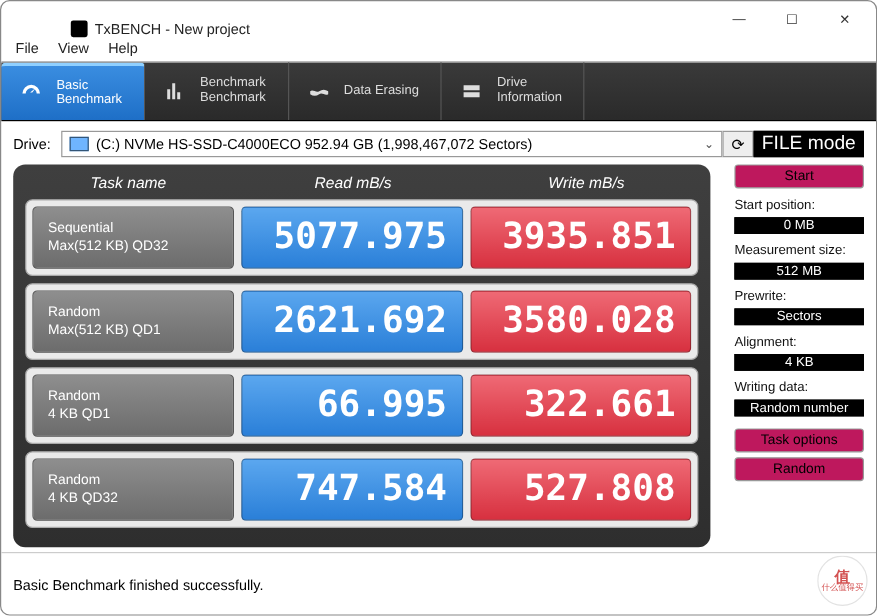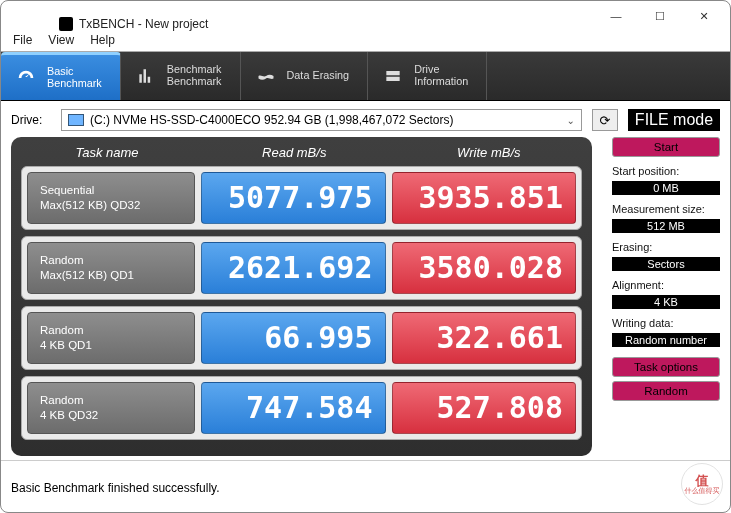--- a/index.html
+++ b/index.html
@@ -9,21 +9,21 @@
 .titlebar .spacer { flex: 1; }
 .win-btn { width: 44px; height: 30px; display: flex; align-items: center; justify-content: center; font-size: 11px; color: #333; }
 .menubar { display: flex; gap: 16px; padding: 2px 12px 4px; font-size: 12px; color: #222; align-items: center; }
 .tabrow { display: flex; background: linear-gradient(#3a3a3a,#2a2a2a); height: 50px; border-top: 1px solid #aaa; border-bottom: 1px solid #000; }
 .tab { flex: 0 0 auto; padding: 0 18px 0 14px; display: flex; align-items: center; gap: 10px; color: #ddd; font-size: 13px; border-right: 1px solid #555; position: relative; }
 .tab.active { background: linear-gradient(#3a8de0,#1e6fc7); color: #fff; border-top: 3px solid #8fd0ff; border-radius: 4px 4px 0 0; justify-content: center; }
 .tab .ticon { width: 22px; height: 22px; display: flex; align-items: center; justify-content: center; }
 .tab .ticon svg { fill: #ddd; }
 .tab.active .ticon svg { fill: #fff; }
 .tab small { display: block; line-height: 1.1; }
-.drive-row { display: flex; align-items: center; gap: 10px; padding: 8px 10px 6px; font-size: 12px; }
+.drive-row { display: flex; align-items: center; padding: 8px 10px 6px; font-size: 12px; }
 .drive-row label { width: 40px; }
 .drive-sel { flex: 1; display: flex; align-items: center; border: 1px solid #999; background: #fff; height: 22px; padding: 0 6px; font-size: 12px; gap: 6px; position: relative; }
 .drive-sel .disk-icon { width: 16px; height: 12px; background: #6fb5ff; border: 1px solid #357; }
 .drive-sel .chev { position: absolute; right: 6px; font-size: 10px; color: #555; }
 .refresh { width: 26px; height: 22px; border: 1px solid #999; background: #eee; display: flex; align-items: center; justify-content: center; font-size: 13px; }
 .filemode { width: 92px; height: 22px; background: #000; color: #fff; font-size: 16px; display: flex; align-items: center; justify-content: center; border: 1px solid #000; }
 .main { display: flex; gap: 20px; padding: 0 10px 4px; }
 .bench { flex: 1; background: linear-gradient(#3f3f3f,#2e2e2e); border-radius: 10px; padding: 8px 10px 10px; }
 .hdr { display: flex; gap: 8px; margin-bottom: 6px; }
 .hdr div { flex: 1; text-align: center; color: #fff; font-style: italic; font-size: 13px; }
@@ -159,21 +159,21 @@
           <div class="valbox write">527.808</div>
         </div>
       </div>
   </div>
   <div class="side">
     <button>Start</button>
     <div class="lbl">Start position:</div>
     <div class="pill">0 MB</div>
     <div class="lbl">Measurement size:</div>
     <div class="pill">512 MB</div>
-    <div class="lbl">Erasing:</div>
+    <div class="lbl">Prewrite:</div>
     <div class="pill">Sectors</div>
     <div class="lbl">Alignment:</div>
     <div class="pill">4 KB</div>
     <div class="lbl">Writing data:</div>
     <div class="pill">Random number</div>
     <button style="margin-top:6px">Task options</button>
     <button>Random</button>
   </div>
 </div>
 

